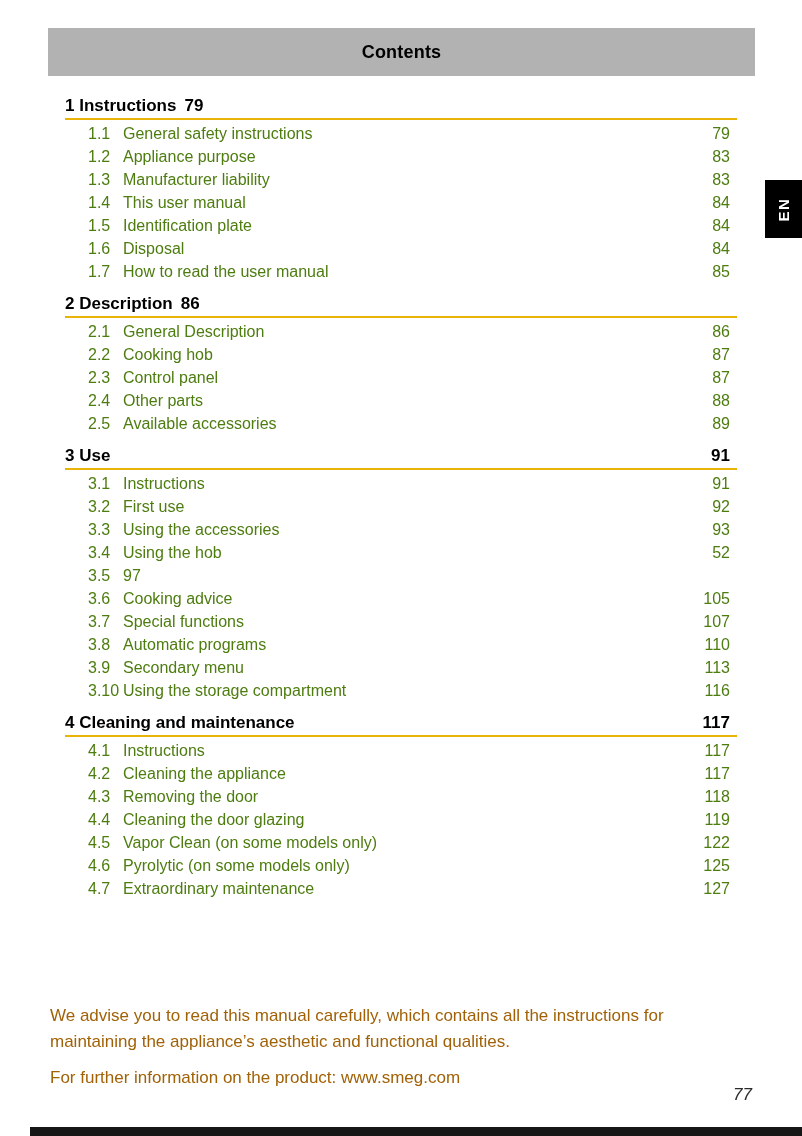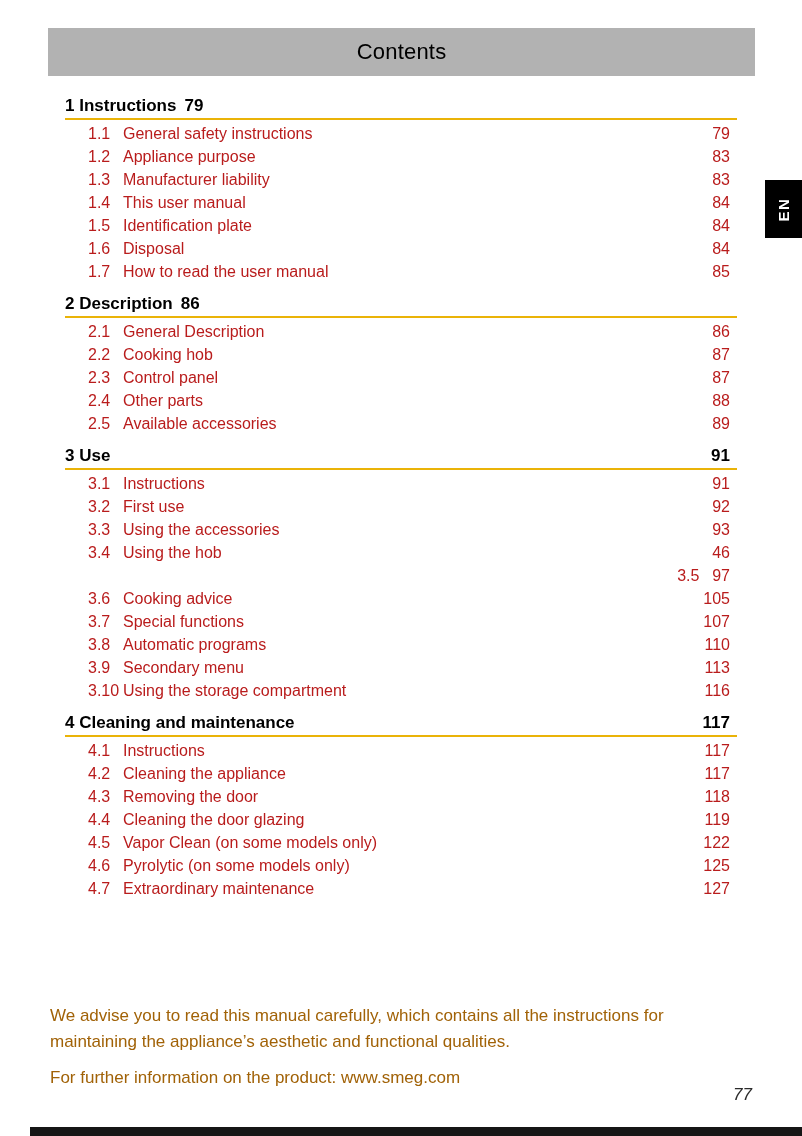--- a/index.html
+++ b/index.html
@@ -15,22 +15,22 @@
   }
   .header-bar {
     position: absolute;
     left: 48px; top: 28px;
     width: 707px; height: 48px;
     background: #b2b2b2;
     display: flex; align-items: center; justify-content: center;
   }
   .header-bar h1 {
     margin: 0;
-    font-size: 22px;
-    font-weight: normal;
+    font-size: 18px;
+    font-weight: bold;
     color: #000000;
     letter-spacing: 0.2px;
   }
   .lang-tab {
     position: absolute;
     right: 0; top: 180px;
     width: 37px; height: 58px;
     background: #000000;
     display: flex; align-items: center; justify-content: center;
   }
@@ -60,22 +60,21 @@
   }
   .toc-section-header.page-inline .sec-page { margin-left: 8px; }
   .toc-section-header.page-right  .sec-page { margin-left: auto; padding-right: 7px; }
   .toc-item {
     display: flex;
     align-items: baseline;
     font-size: 16px;
     line-height: 23px;
     padding-left: 23px;
     padding-right: 7px;
-    color: #b91c1c;
-    justify-content: flex-end;
+    color: #4d7c0f;
   }
   .item-num { width: 35px; flex-shrink: 0; }
   .item-title { flex: 1; padding-right: 8px; }
   .item-page { text-align: right; white-space: nowrap; }
   .footer {
     position: absolute;
     left: 50px; top: 1003px;
     width: 655px;
     font-size: 17px;
     line-height: 1.5;
@@ -200,21 +199,21 @@
           <span class="item-page">92</span>
         </div>
         <div class="toc-item">
           <span class="item-num">3.3</span>
           <span class="item-title">Using the accessories</span>
           <span class="item-page">93</span>
         </div>
         <div class="toc-item">
           <span class="item-num">3.4</span>
           <span class="item-title">Using the hob</span>
-          <span class="item-page">46</span>
+          <span class="item-page">52</span>
         </div>
         <div class="toc-item">
           <span class="item-num">3.5</span>
           <span class="item-page">97</span>
         </div>
         <div class="toc-item">
           <span class="item-num">3.6</span>
           <span class="item-title">Cooking advice</span>
           <span class="item-page">105</span>
         </div>

